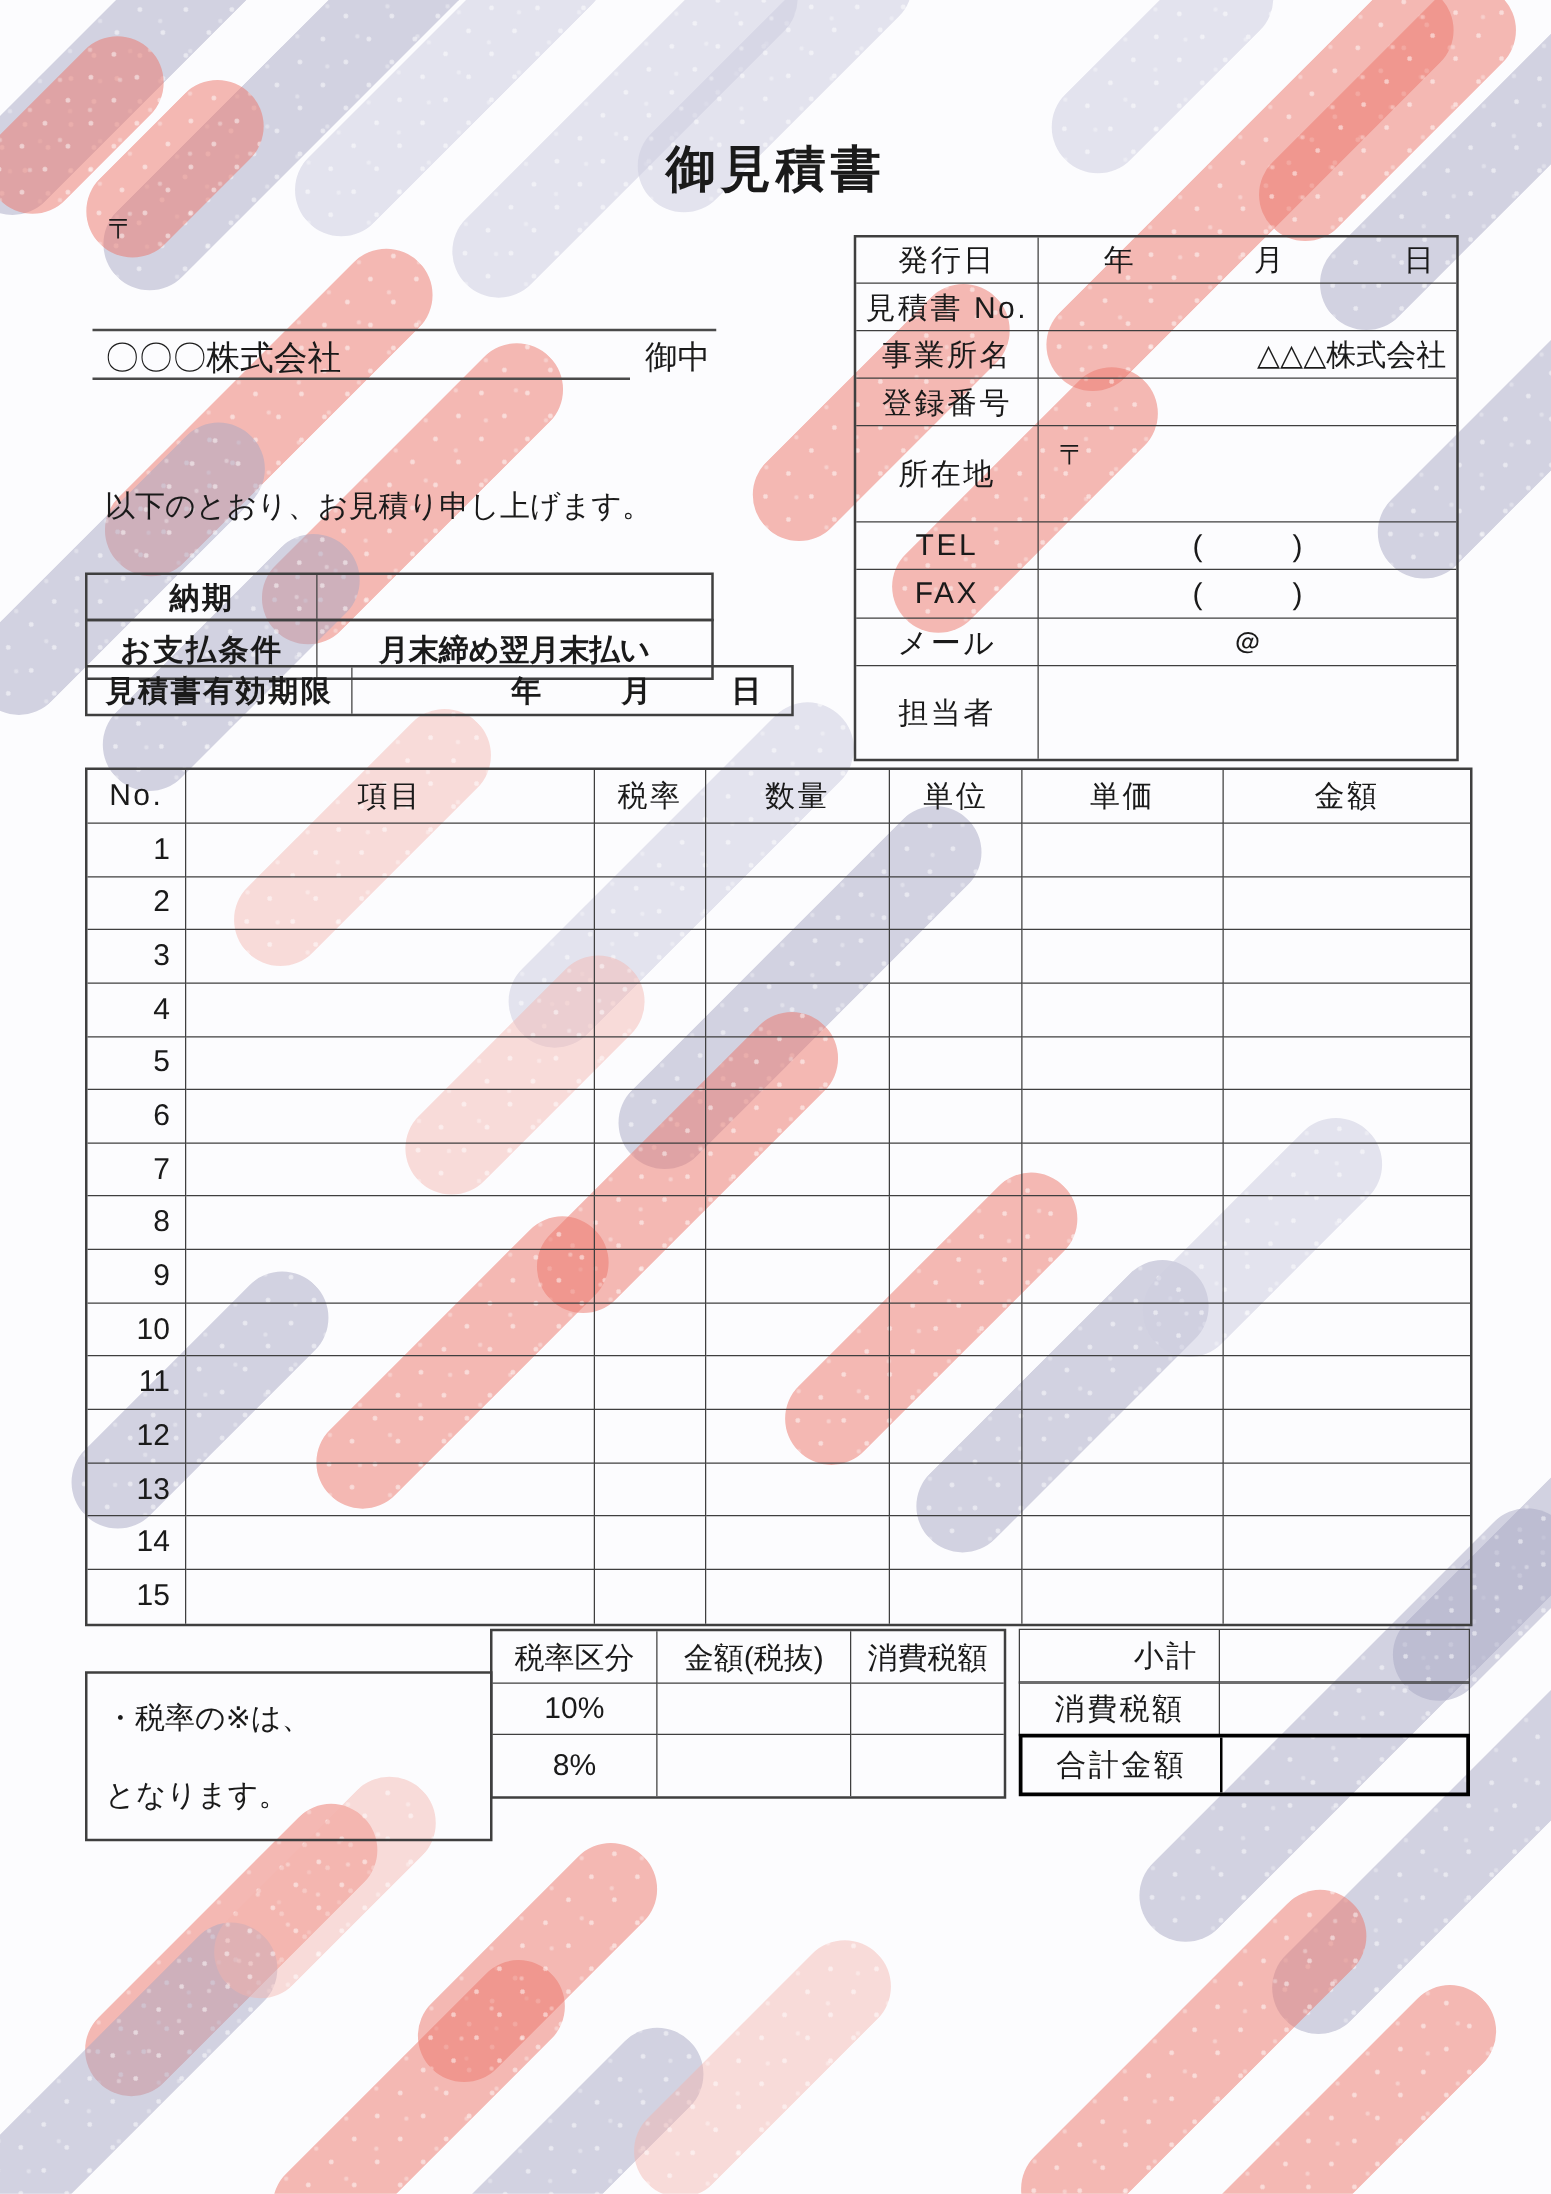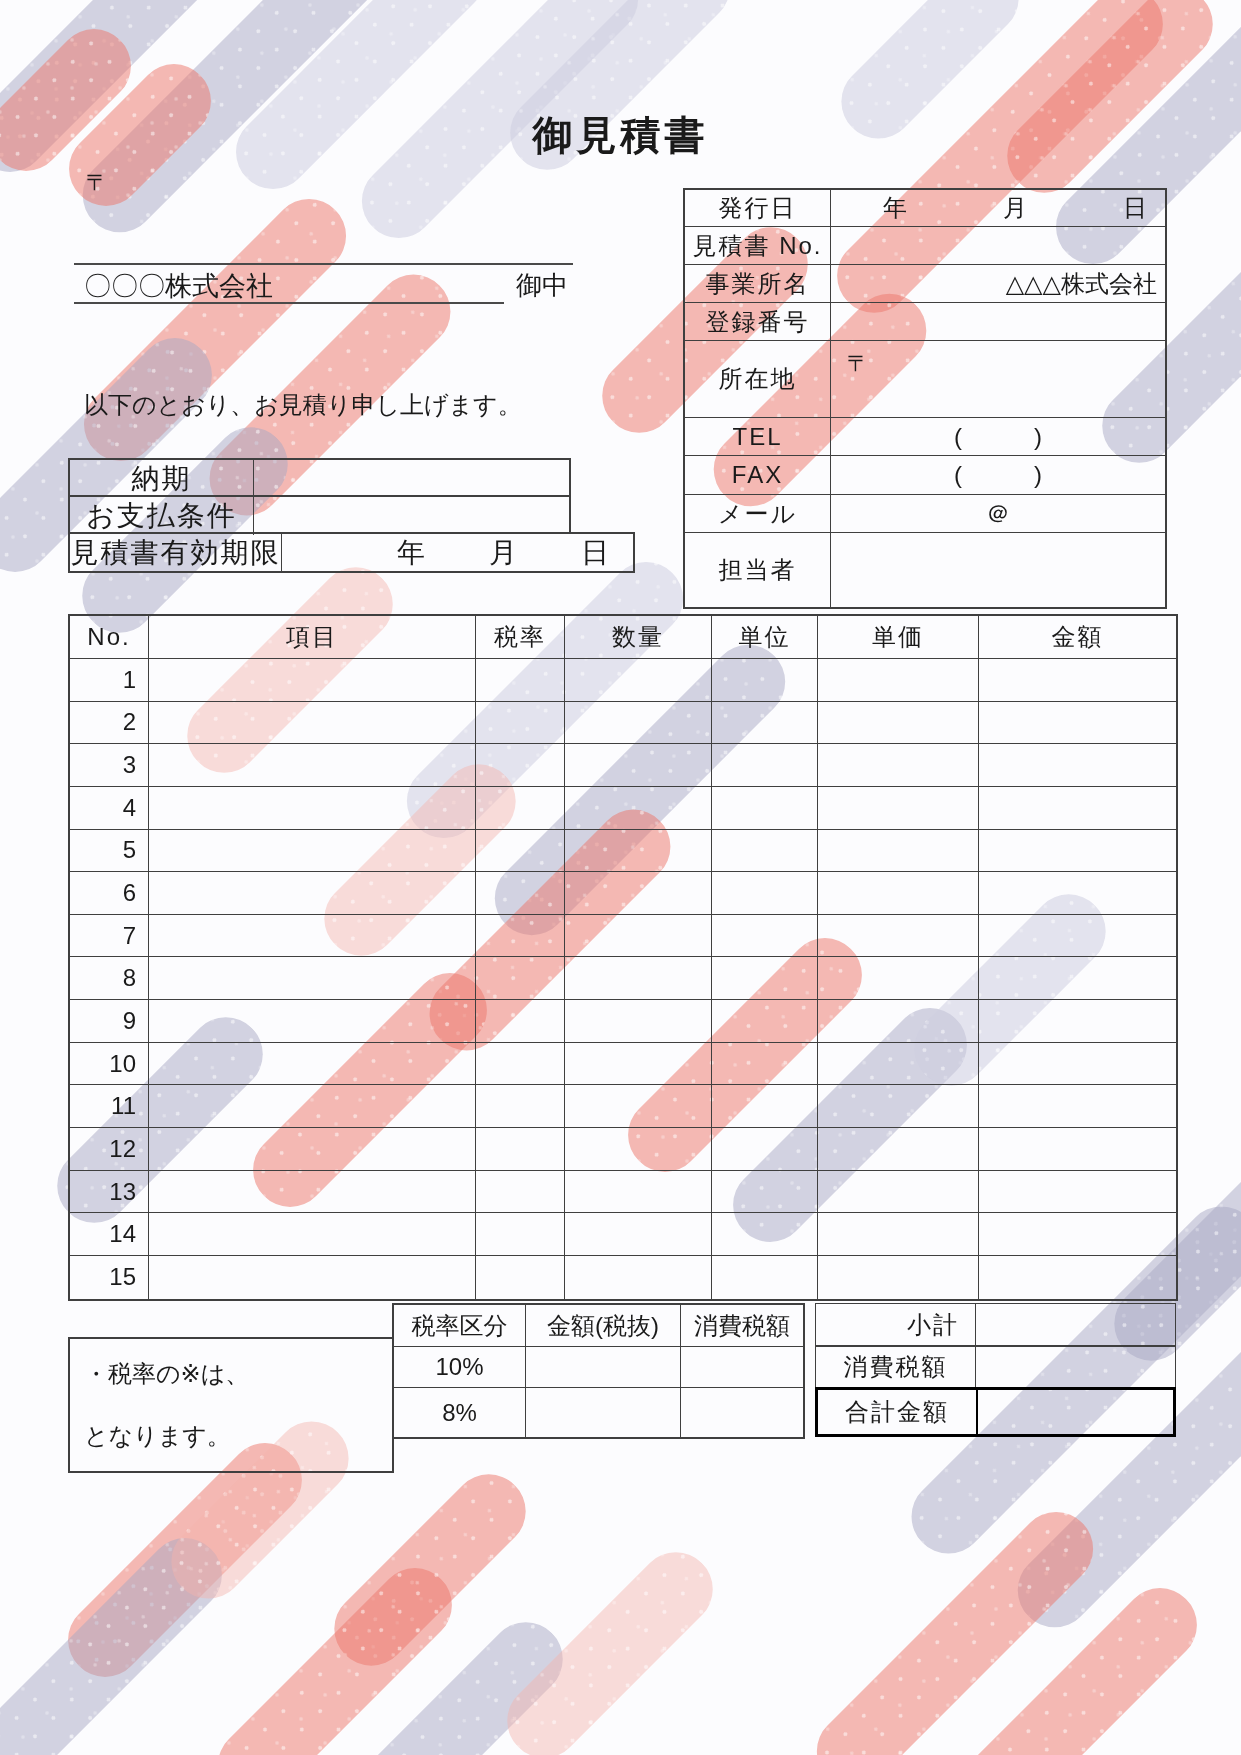--- a/index.html
+++ b/index.html
@@ -48,24 +48,24 @@
   #issuer > div:nth-last-child(-n+2) { border-bottom:none; }
   #issuer > .lab { justify-content:center; border-right:1.5px solid #3f3f3f; }
   #issuer > .val { justify-content:center; }
   #issuer > .val.ymd { justify-content:flex-end; gap:96px; padding-right:18px; }
   #issuer > .val.addr { align-items:flex-start; justify-content:flex-start;
                         padding:8px 0 0 16px; font-size:22px; }
   #issuer > .val.ralign { justify-content:flex-end; padding-right:8px; }
 
   
   .trow { position:absolute; display:grid; border:2px solid #3f3f3f; }
-  .trow > div { display:flex; align-items:center; justify-content:center; font-size:28px; }
+  .trow > div { display:flex; align-items:center; justify-content:center; font-size:24px;font-weight:bold; }
   .trow > .lab { border-right:1.5px solid #3f3f3f; }
   #trm1 { left:68px; top:458px; width:503px; height:39px;  grid-template-columns:184px 1fr; }
-  #trm2 { left:68px; top:495px; width:503px; height:39px;  grid-template-columns:184px 1fr; }
+  #trm2 { left:68px; top:495px; width:503px; height:49px;  grid-template-columns:184px 1fr; }
   #trm3 { left:68px; top:532px; width:567px; height:41px;  grid-template-columns:212px 1fr; }
   #trm3 > .val { justify-content:flex-end; gap:64px; padding-right:24px; }
 
   
   #items {
     position:absolute; left:68px; top:614px; width:1110px;
     border:2px solid #3f3f3f; display:grid;
     grid-template-columns:79px 327px 89px 147px 106px 161px 1fr;
     grid-template-rows:43px repeat(15,42.65px);
   }
@@ -194,20 +194,21 @@
     <div class="lab">担当者</div>
     <div class="val"></div>
   </div>
 
   <div class="trow" id="trm1">
     <div class="lab">納期</div>
     <div class="val"></div>
   </div>
   <div class="trow" id="trm2">
     <div class="lab">お支払条件</div>
+    <div class="val">月末締め翌月末払い</div>
   </div>
   <div class="trow" id="trm3">
     <div class="lab">見積書有効期限</div>
     <div class="val">
       <span>年</span>
       <span>月</span>
       <span>日</span>
     </div>
   </div>
 

